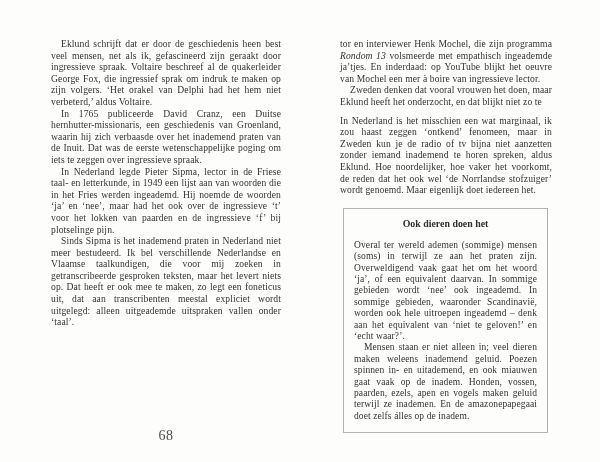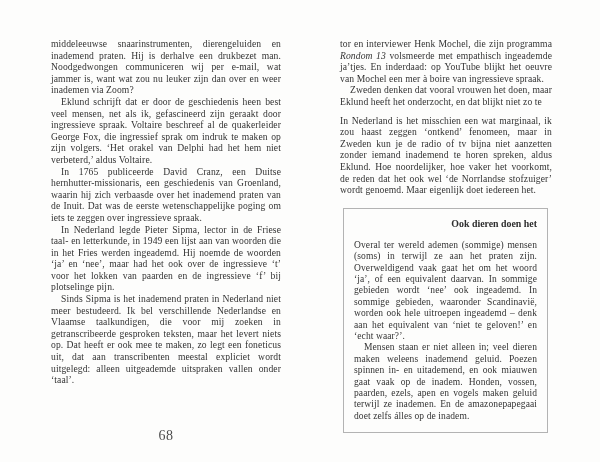--- a/index.html
+++ b/index.html
@@ -34,21 +34,21 @@
     margin-right: 4px;
     border: 1px solid #b3b3b3;
     background: #fdfdfc;
     padding: 9px 10px 10px 10px;
   }
   .sidebar-box .box-title {
     font-size: 9.9px;
     font-weight: 600;
     color: #2e2e2e;
     margin: 0 0 11px 0;
-    text-align: right;
+    text-align: center;
   }
   .sidebar-box .para {
     font-size: 9.5px;
     line-height: 11.4px;
   }
   .page-number {
     position: absolute;
     top: 428px;
     font-size: 14px;
     color: #4d4d4d;
@@ -58,31 +58,30 @@
   .page-number.left  { left: 51px;  width: 230px; }
   .page-number.right { left: 340px; width: 212px; }
 </style>
 </head>
 <body>
 
 <div class="screen">
 
   <div class="page-column left">
     <div>
-        <p class="para"><span>middeleeuwse snaarinstrumenten, dierengeluiden en inademend praten. Hij is derhalve een drukbezet man. Noodgedwongen communiceren wij per e-mail, wat jammer is, want wat zou nu leuker zijn dan over en weer inademen via Zoom?</span></p>
         <p class="para indent"><span>Eklund schrijft dat er door de geschiedenis heen best veel mensen, net als ik, gefascineerd zijn geraakt door ingressieve spraak. Voltaire beschreef al de quakerleider George Fox, die ingressief sprak om indruk te maken op zijn volgers. ‘Het orakel van Delphi had het hem niet verbeterd,’ aldus Voltaire.</span></p>
         <p class="para indent"><span>In 1765 publiceerde David Cranz, een Duitse hernhutter-missionaris, een geschiedenis van Groenland, waarin hij zich verbaasde over het inademend praten van de Inuit. Dat was de eerste wetenschappelijke poging om iets te zeggen over ingressieve spraak.</span></p>
         <p class="para indent"><span>In Nederland legde Pieter Sipma, lector in de Friese taal- en letterkunde, in 1949 een lijst aan van woorden die in het Fries werden ingeademd. Hij noemde de woorden ‘ja’ en ‘nee’, maar had het ook over de ingressieve ‘t’ voor het lokken van paarden en de ingressieve ‘f’ bij plotselinge pijn.</span></p>
         <p class="para indent"><span>Sinds Sipma is het inademend praten in Nederland niet meer bestudeerd. Ik bel verschillende Nederlandse en Vlaamse taalkundigen, die voor mij zoeken in getranscribeerde gesproken teksten, maar het levert niets op. Dat heeft er ook mee te maken, zo legt een foneticus uit, dat aan transcribenten meestal expliciet wordt uitgelegd: alleen uitgeademde uitspraken vallen onder ‘taal’.</span></p>
       </div>
   </div>
 
   <div class="page-column right">
     <div>
-        <p class="para"><span>tor en interviewer Henk Mochel, die zijn programma </span><em>Rondom 13</em><span> volsmeerde met empathisch ingeademde ja’tjes. En inderdaad: op YouTube blijkt het oeuvre van Mochel een mer à boire van ingressieve spraak.</span></p>
+        <p class="para"><span>tor en interviewer Henk Mochel, die zijn programma </span><em>Rondom 13</em><span> volsmeerde met empathisch ingeademde ja’tjes. En inderdaad: op YouTube blijkt het oeuvre van Mochel een mer à boire van ingressieve lector.</span></p>
         <p class="para indent"><span>Zweden denken dat vooral vrouwen het doen, maar Eklund heeft het onderzocht, en dat blijkt niet zo te</span></p>
         <p class="para space-before"><span>In Nederland is het misschien een wat marginaal, ik zou haast zeggen ‘ontkend’ fenomeen, maar in Zweden kun je de radio of tv bijna niet aanzetten zonder iemand inademend te horen spreken, aldus Eklund. Hoe noordelijker, hoe vaker het voorkomt, de reden dat het ook wel ‘de Norrlandse stofzuiger’ wordt genoemd. Maar eigenlijk doet iedereen het.</span></p>
       </div>
 
     <div class="sidebar-box">
       <h2 class="box-title">Ook dieren doen het</h2>
       <div>
           <p class="para"><span>Overal ter wereld ademen (sommige) mensen (soms) in terwijl ze aan het praten zijn. Overweldigend vaak gaat het om het woord ‘ja’, of een equivalent daarvan. In sommige gebieden wordt ‘nee’ ook ingeademd. In sommige gebieden, waaronder Scandinavië, worden ook hele uitroepen ingeademd – denk aan het equivalent van ‘niet te geloven!’ en ‘echt waar?’.</span></p>
           <p class="para indent"><span>Mensen staan er niet alleen in; veel dieren maken weleens inademend geluid. Poezen spinnen in- en uitademend, en ook miauwen gaat vaak op de inadem. Honden, vossen, paarden, ezels, apen en vogels maken geluid terwijl ze inademen. En de amazonepapegaai doet zelfs álles op de inadem.</span></p>
         </div>

